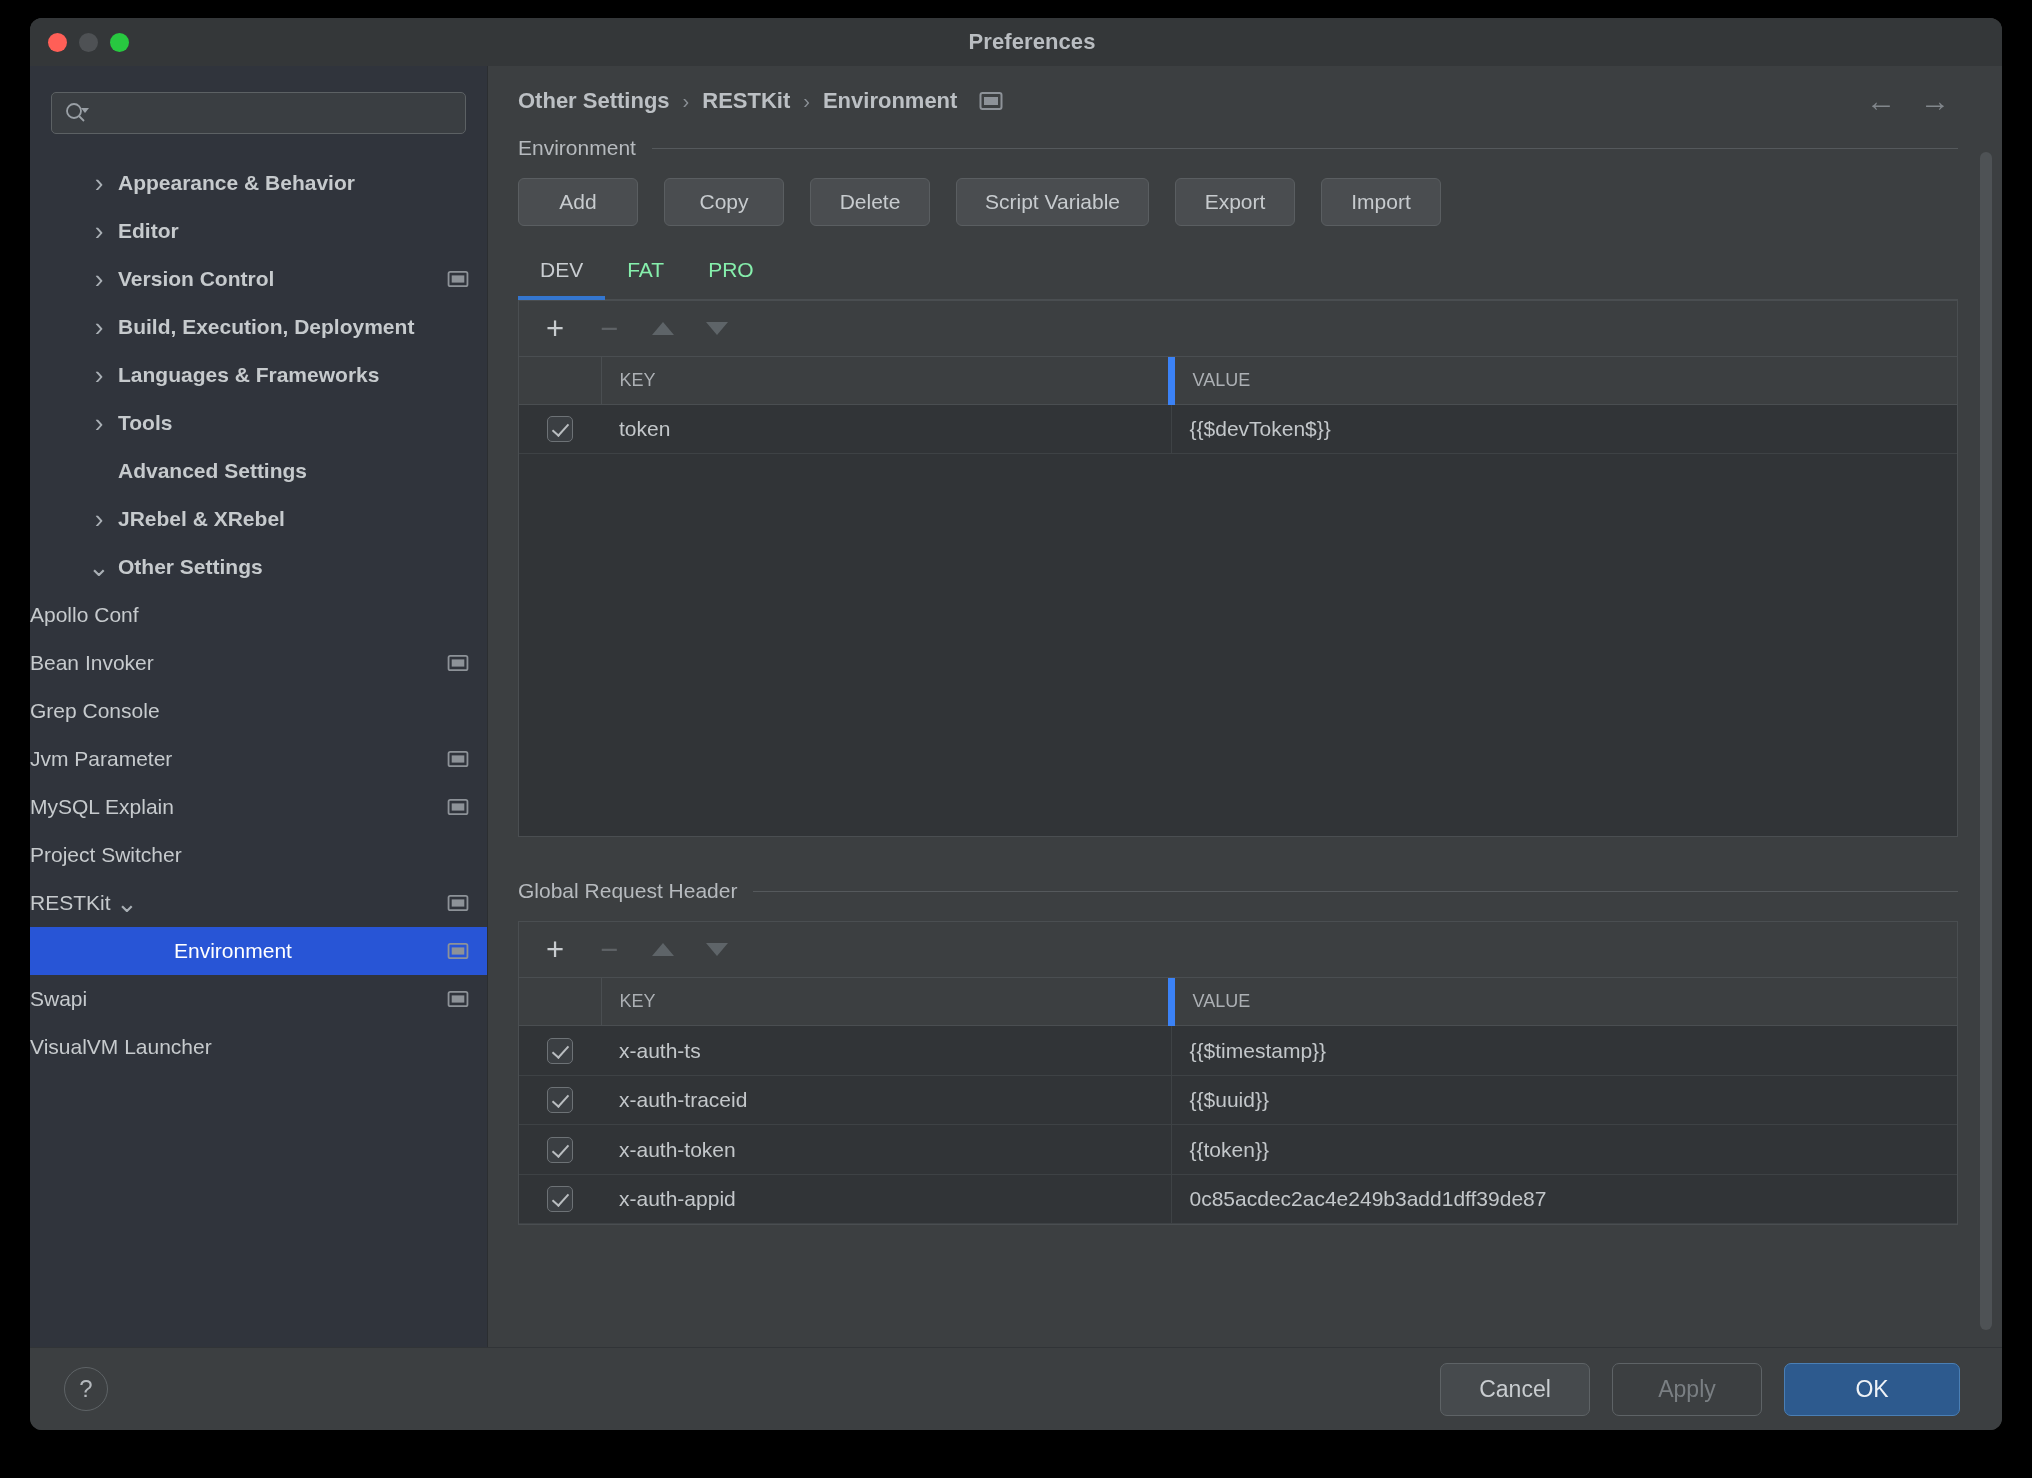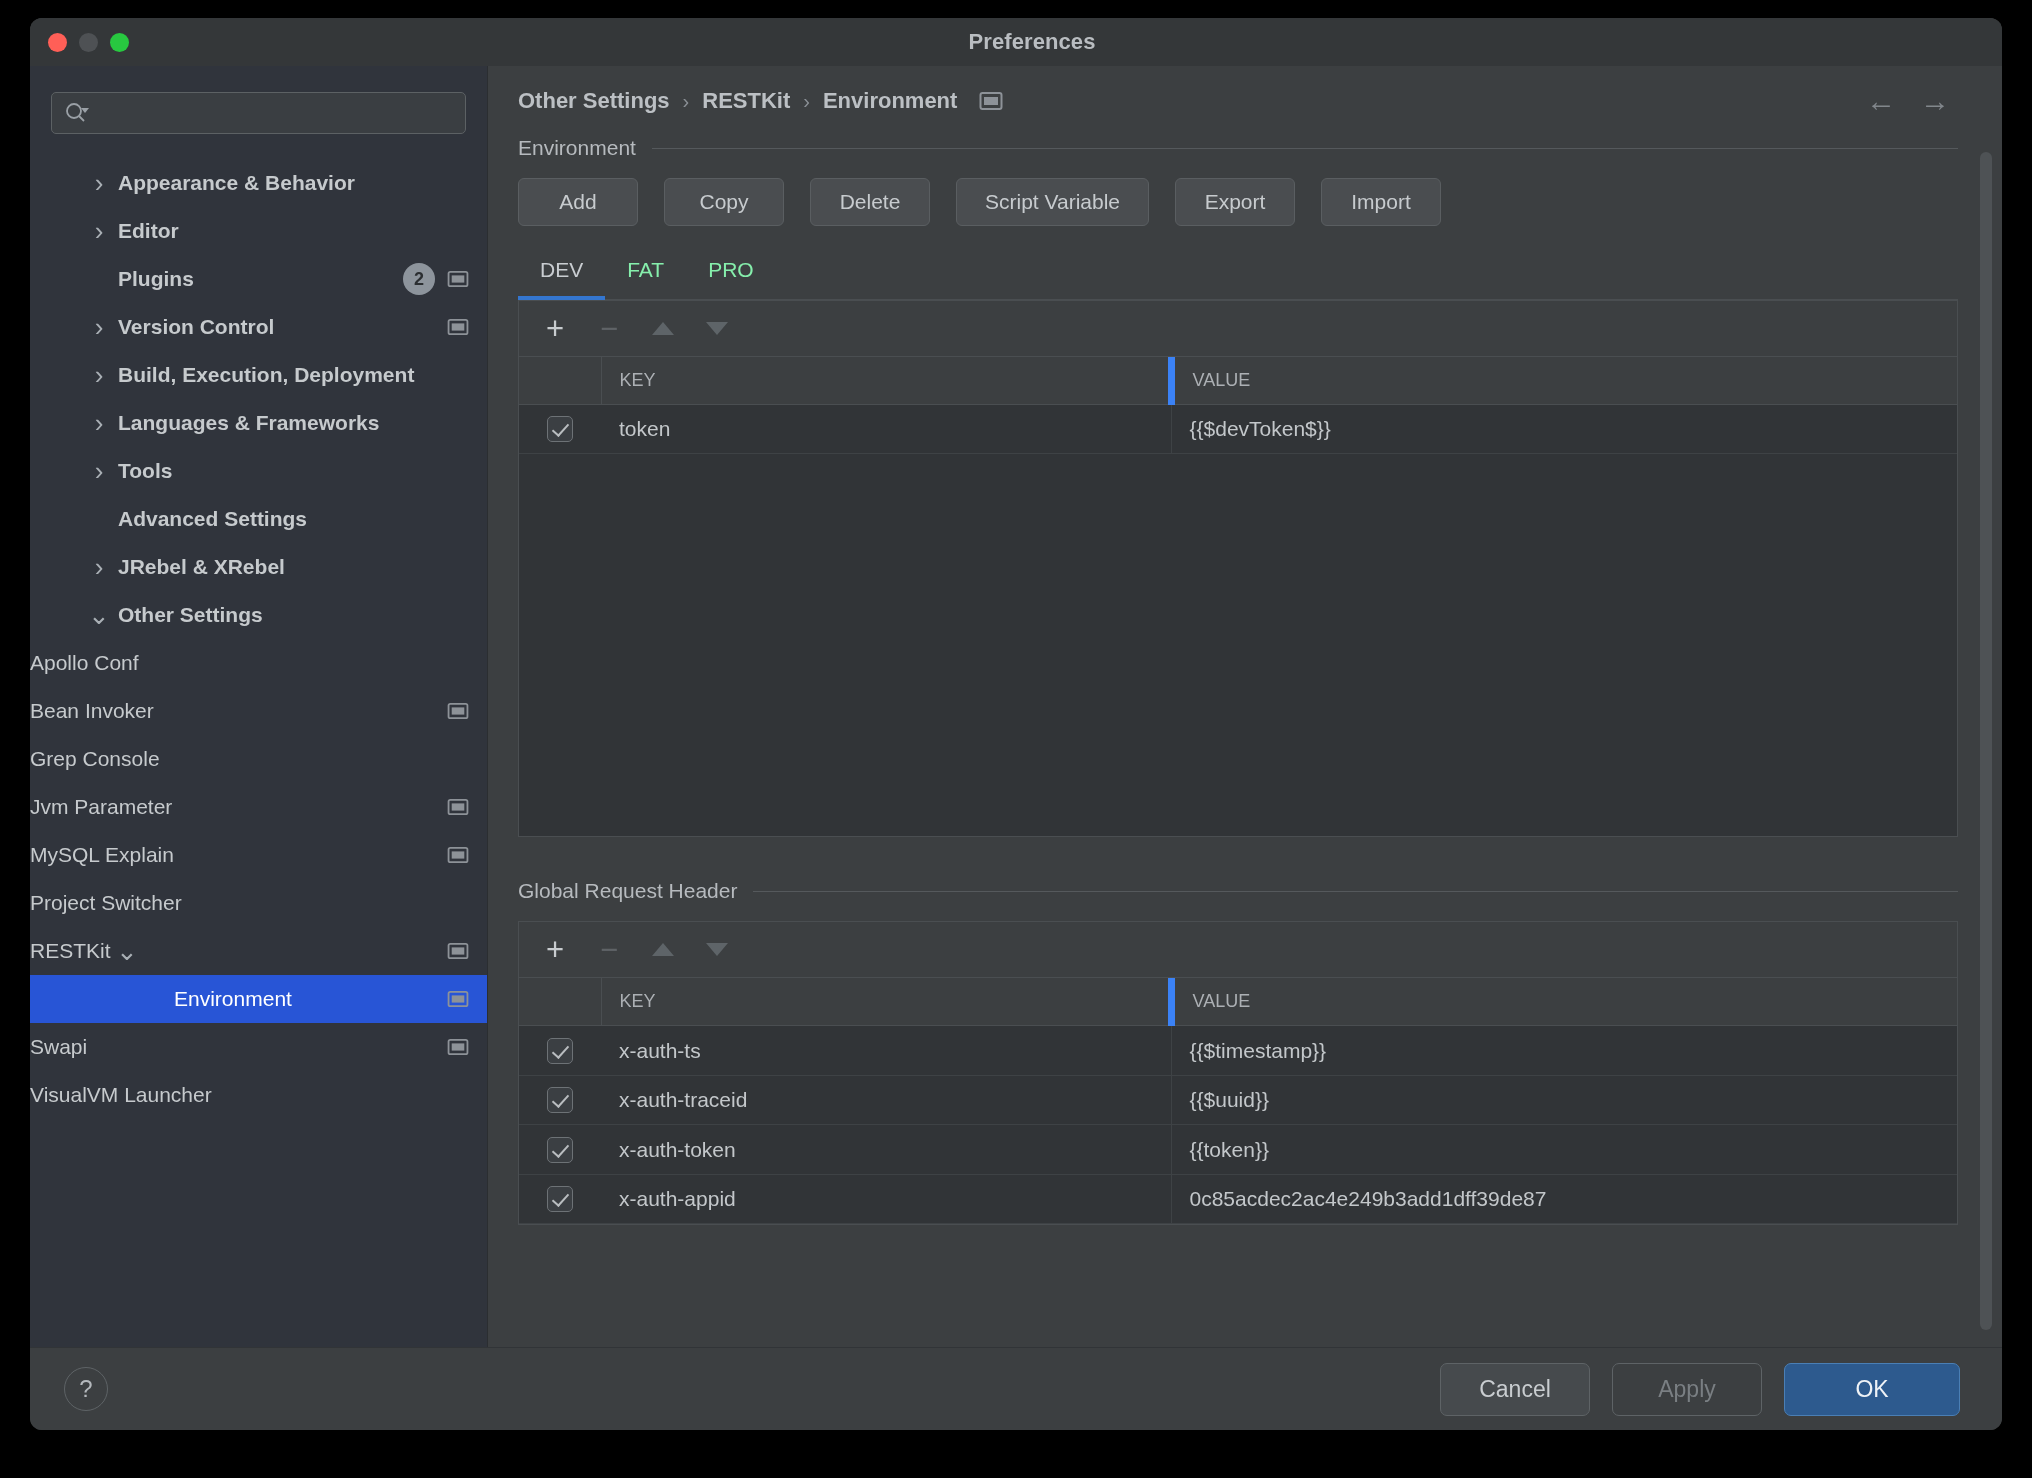--- a/index.html
+++ b/index.html
@@ -410,32 +410,20 @@
         </div>
       </div>
       <div id="tree">
           <div class="node depth0">
             <span class="chev" style="font-size: 26px; line-height: 1;">›</span>
             <span class="lbl">Appearance &amp; Behavior</span>
           </div>
           <div class="node depth0">
             <span class="chev" style="font-size: 26px; line-height: 1;">›</span>
             <span class="lbl">Editor</span>
-          </div>
-          <div class="node depth0">
-            <span class="lbl">Plugins</span>
-            <span class="node-right">
-              <span class="badge">2</span>
-              <span class="panel-icon">
-                <svg width="22" height="18" viewBox="0 0 24 20">
-                  <rect x="1.5" y="2" width="21" height="16" rx="2" fill="none" stroke="#8d9298" stroke-width="2"></rect>
-                  <rect x="5" y="6" width="14" height="8" fill="#8d9298"></rect>
-                </svg>
-              </span>
-            </span>
           </div>
           <div class="node depth0">
             <span class="chev" style="font-size: 26px; line-height: 1;">›</span>
             <span class="lbl">Version Control</span>
             <span class="node-right">
               <span class="panel-icon">
                 <svg width="22" height="18" viewBox="0 0 24 20">
                   <rect x="1.5" y="2" width="21" height="16" rx="2" fill="none" stroke="#8d9298" stroke-width="2"></rect>
                   <rect x="5" y="6" width="14" height="8" fill="#8d9298"></rect>
                 </svg>

